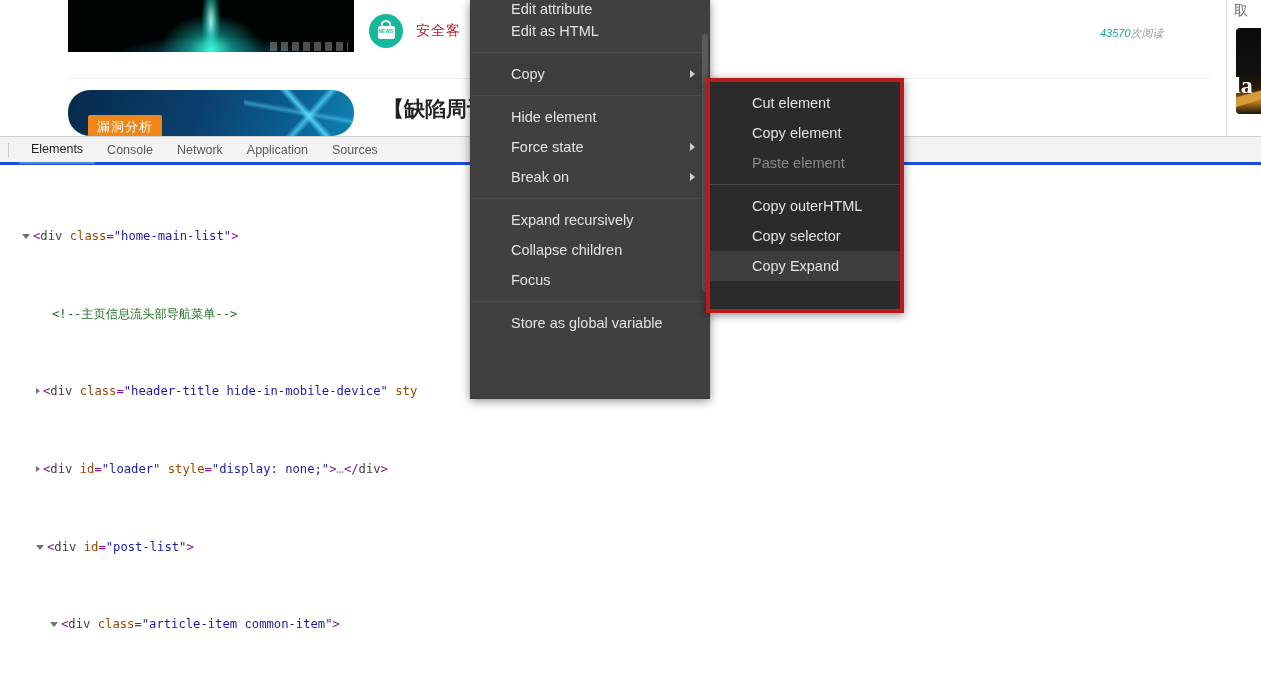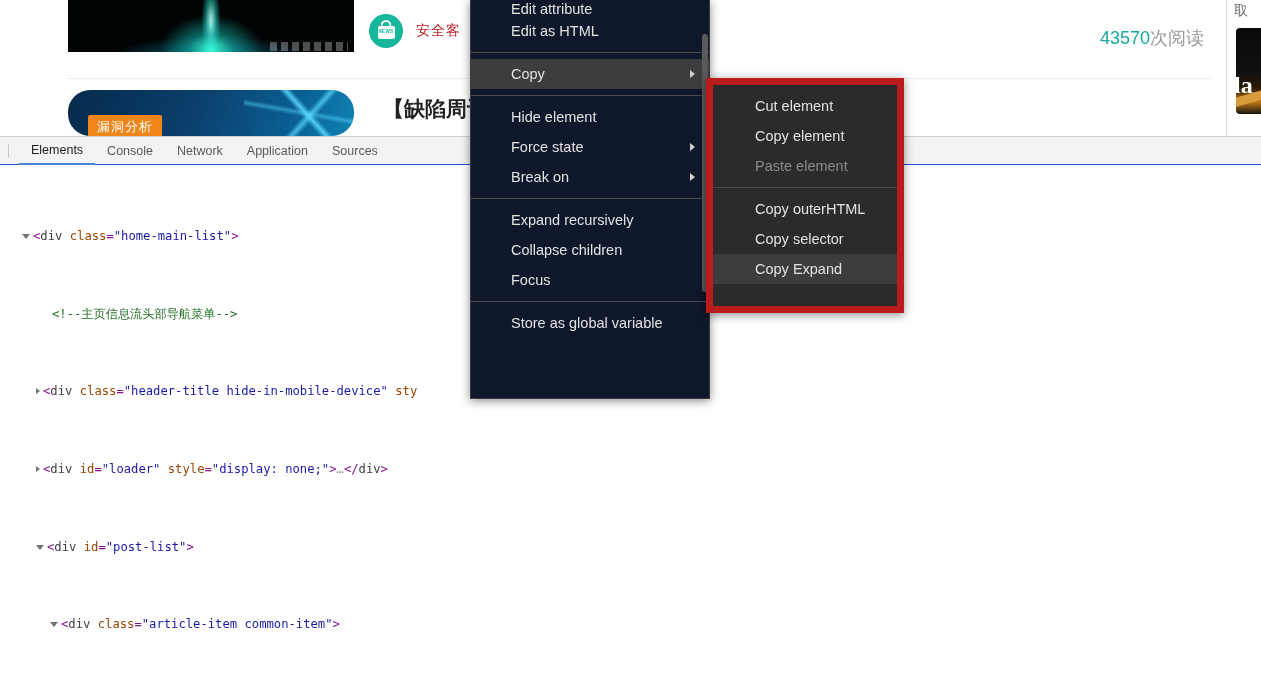--- a/index.html
+++ b/index.html
@@ -50,21 +50,21 @@
   .sec-logo .newstxt{
     position:absolute; left:0; right:0; top:3px; text-align:center;
     font-size:4.6px; letter-spacing:.3px; color:#16b79b; font-weight:bold;
   }
   .sec-name {
     position: absolute; left: 350px; top: 22px;
     font-size: 14px; color: #b5202a; letter-spacing: 1px;
   }
   .read-count {
     position: absolute; left: 1034px; top: 26px;
-    font-size: 18px; color: #9a9a9a;
+    font-size: 11px; color: #9a9a9a; font-style: italic;
   }
   .read-count .num { color: #17a89a; }
   .page-divider {
     position: absolute; left: 2px; top: 78px; width: 1143px; height: 1px; background: #ededed;
   }
   .article-row2 { position: absolute; left: 0; top: 90px; width: 1160px; height: 46px; }
   .thumb2 {
     position: absolute; left: 2px; top: 0; width: 286px; height: 46px; overflow:hidden;
     background: linear-gradient(108deg, #062a4b 0%, #0b3f6d 45%, #0a5f93 78%, #0f84b4 100%);
     border-radius: 22px;
@@ -99,21 +99,21 @@
   .prp-thumb .streak{ position:absolute; left:-8px; top:62px; width:70px; height:9px; background:#d89a3a; transform:rotate(-16deg);}
 
   
   .devtools {
     position: absolute; left: 0; top: 136px; width: 1261px; height: 544px;
     background: #ffffff; border-top: 1px solid #cfcfcf;
     font-family: "DejaVu Sans Mono", monospace;
   }
   .dt-tabbar {
     position: relative; height: 28px; background: #f3f3f3;
-    border-bottom: 1px solid #1d4ed8; display: flex; align-items: center;
+    border-bottom: 3px solid #1d4ed8; display: flex; align-items: center;
     padding-left: 8px; font-family: "Liberation Sans", sans-serif;
   }
   .dt-divider-v { width:1px; height:14px; background:#c9c9c9; margin-right:10px; }
   .dt-tab {
     font-size: 12.5px; color: #5a5a5a; padding: 0 12px; height: 28px;
     display:flex; align-items:center; cursor: default; white-space: nowrap;
   }
   .dt-tab.active { color: #222; border-bottom: 2px solid #4787d6; }
 
   .dom-tree {
@@ -133,21 +133,21 @@
     border-bottom: 3.5px solid transparent; margin-right: 3px; position: relative; top:-1px;
   }
   .arrow.open {
     border-left: 4px solid transparent; border-right: 4px solid transparent;
     border-top: 5px solid #727272; border-bottom: none; margin-right: 3px; top:0px;
   }
 
   
   .ctxmenu {
     position: absolute; left: 470px; top: 0; width: 240px; height: 399px;
-    background: #0f172a; color: #d7d7d7; z-index: 50;
+    background: #404040; color: #d7d7d7; z-index: 50;
     font-family: "Liberation Sans", sans-serif;
     box-shadow: 0 2px 9px rgba(0,0,0,.45);
     border: 1px solid #3a3a3a; border-top: none;
     padding-top: 2px;
   }
   .ctx-item {
     height: 30px; line-height: 30px; padding-left: 40px; font-size: 14.5px;
     color: #e2e2e2; position: relative; cursor: default;
   }
   .ctx-item.cut { height: 14px; line-height: 14px; overflow:hidden; color:#e2e2e2; }
@@ -159,21 +159,21 @@
     width: 0; height: 0; border-left: 5px solid #cfcfcf;
     border-top: 4px solid transparent; border-bottom: 4px solid transparent;
   }
   .ctx-scroll {
     position:absolute; right:1px; top:34px; width:6px; height:258px;
     background:#5a5a5a; border-radius:3px;
   }
 
   .ctxsub {
     position: absolute; left: 706px; top: 78px; width: 198px; height: 235px;
-    background: #2b2b2b; z-index: 60; border: 7px solid #b91c1c;
+    background: #2b2b2b; z-index: 60; border: 4px solid #b91c1c;
     box-shadow: 0 2px 9px rgba(0,0,0,.45);
     font-family: "Liberation Sans", sans-serif; padding-top: 6px;
   }
   .ctxsub .ctx-item { padding-left: 42px; }
 </style>
 </head>
 <body>
 
 <div id="root">
 

